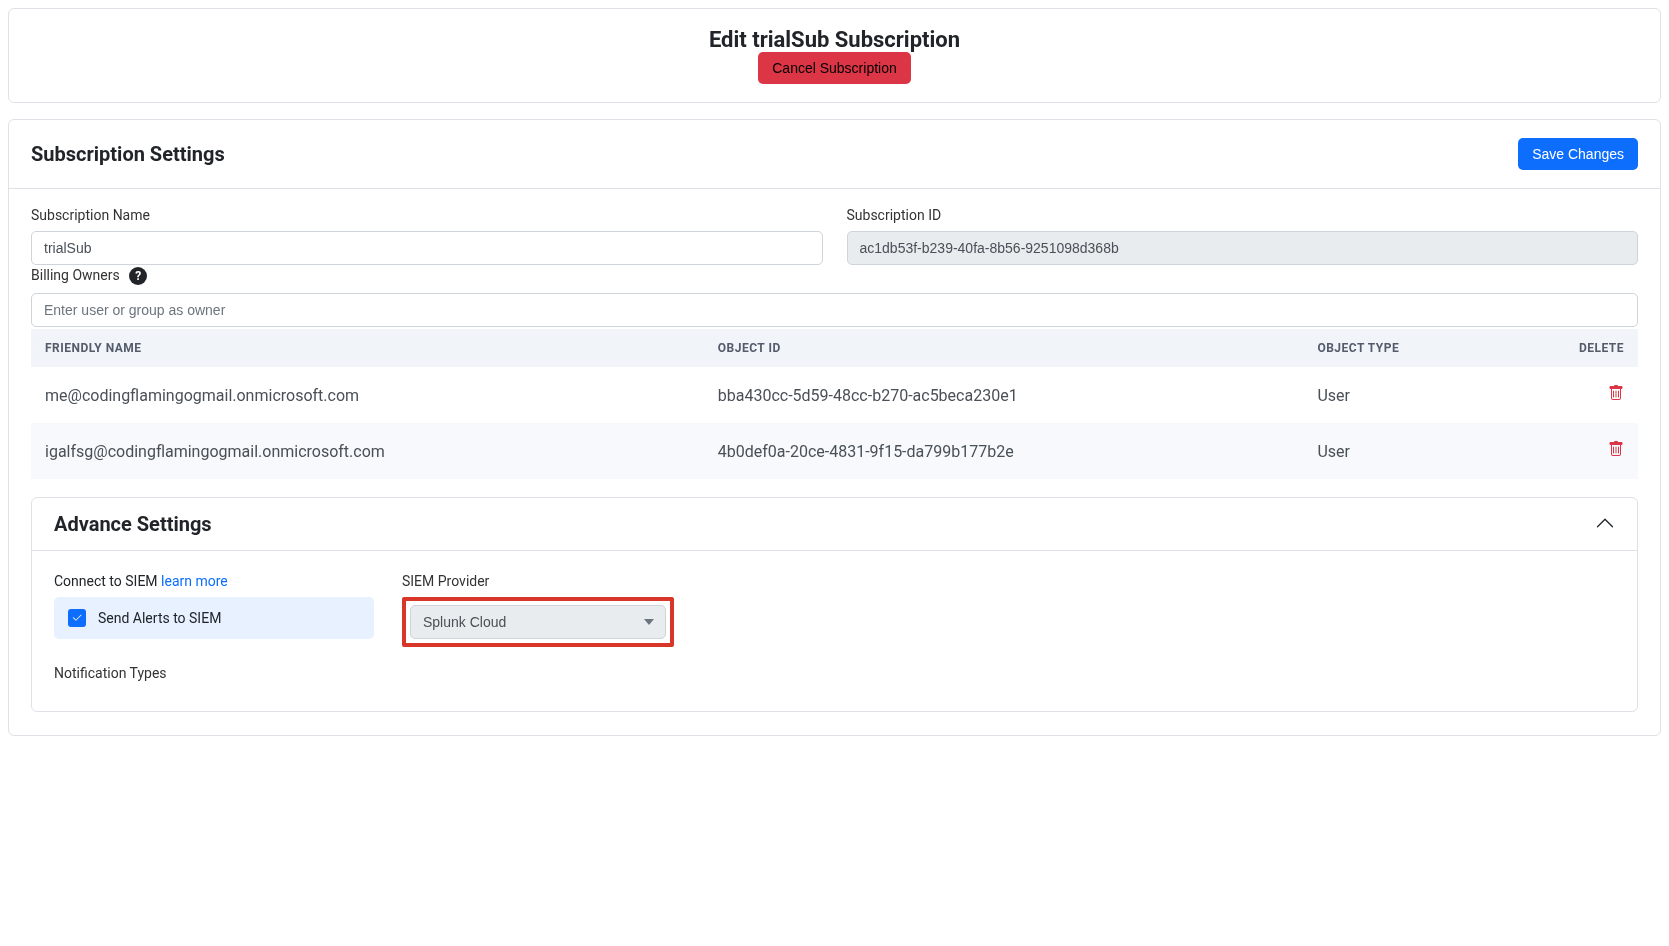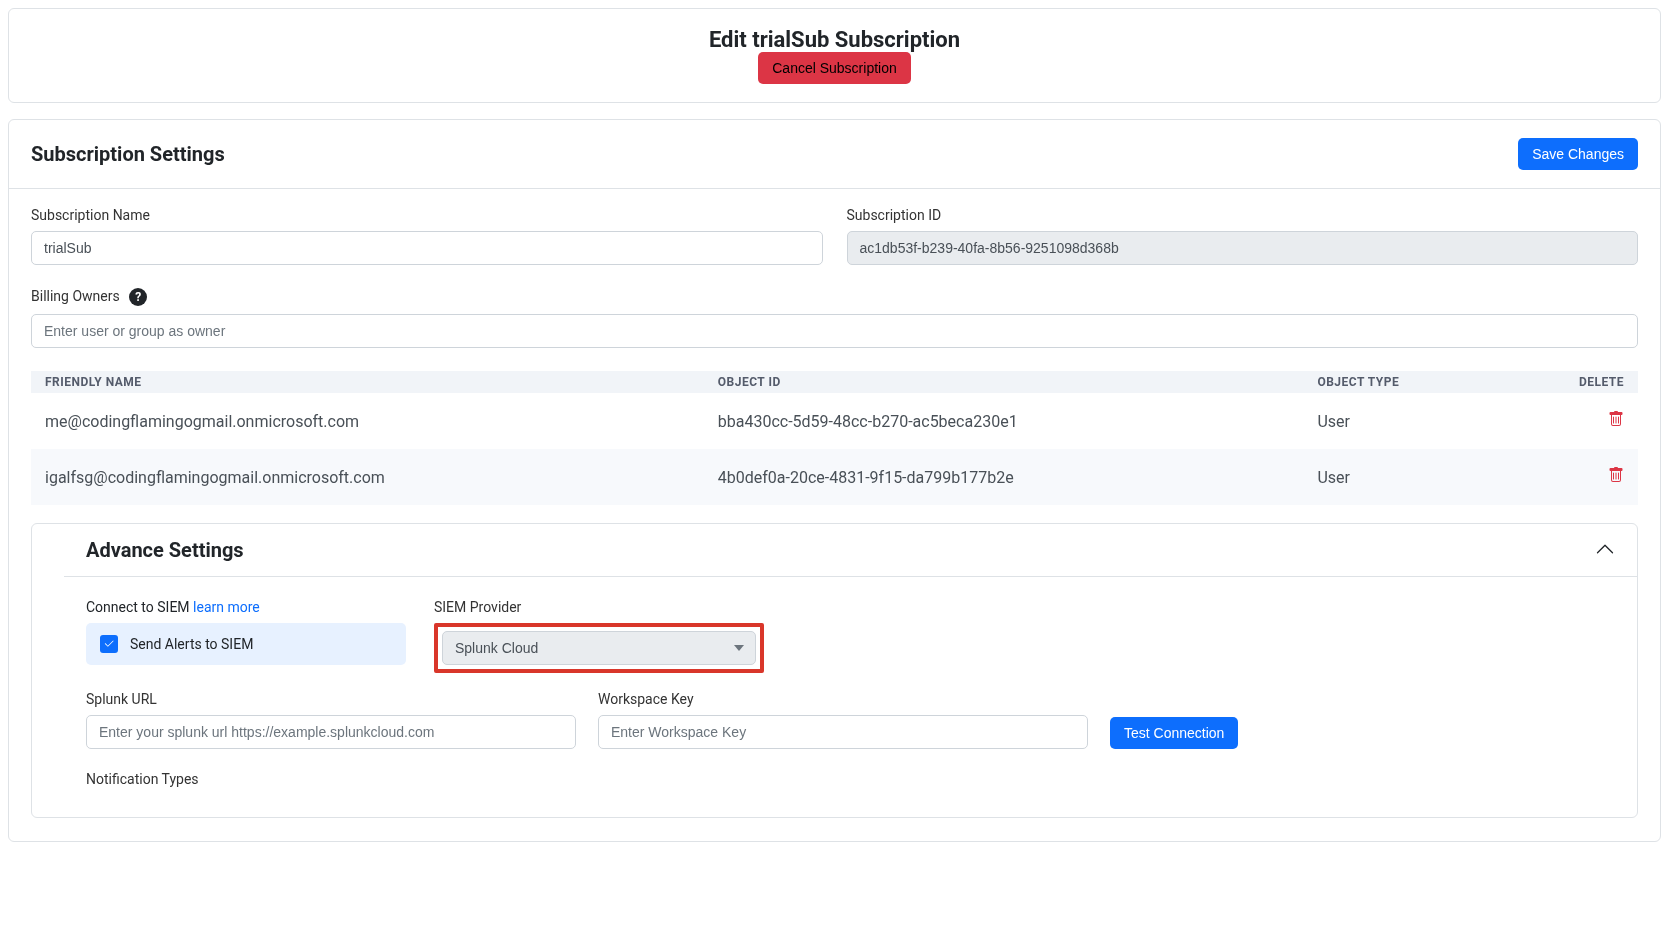--- a/index.html
+++ b/index.html
@@ -13,52 +13,52 @@
 .btn { border: none; border-radius: 5px; padding: 8px 14px; font-size: 14px; font-weight: 500; cursor: pointer; }
 .btn-danger { background: #dc3545; color: #000000; }
 .btn-primary { background: #0d6efd; color: #fff; }
 .card-body { padding: 18px 22px; }
 .row { display: flex; gap: 24px; }
 .col { flex: 1; }
 .form-label { display: block; margin-bottom: 8px; color: #333; font-size: 14px; }
 .form-control { width: 100%; padding: 8px 12px; border: 1px solid #ced4da; border-radius: 5px; font-size: 14px; background: #fff; color: #495057; }
 .form-control::placeholder { color: #6c757d; }
 .form-control[readonly] { background: #e9ecef; color: #495057; }
-.mb { margin-bottom: 23px; }
+.mb { margin-bottom: 2px; }
 .help-icon { display: inline-flex; width: 18px; height: 18px; background: #212529; color: #fff; border-radius: 50%; font-size: 12px; font-weight: 700; align-items: center; justify-content: center; margin-left: 6px; }
 .table { width: 100%; border-collapse: collapse; }
-.table thead th { background: #f1f4f8; padding: 4px 14px; font-size: 12px; font-weight: 700; color: #545b6b; text-align: left; letter-spacing: 0.5px; }
+.table thead th { background: #f1f4f8; padding: 12px 14px; font-size: 12px; font-weight: 700; color: #545b6b; text-align: left; letter-spacing: 0.5px; }
 .table thead th:last-child { text-align: right; }
 .table tbody td { padding: 18px 14px; color: #495057; font-size: 16px; }
 .table tbody td:last-child { text-align: right; }
 .table tbody tr:nth-child(odd) { background: #fff; }
 .table tbody tr:nth-child(even) { background: #f7f9fc; }
 .trash-icon { color: #dc3545; cursor: pointer; }
 .trash-icon svg { width: 16px; height: 16px; }
 .advance-header { display: flex; justify-content: space-between; align-items: center; padding: 14px 22px; border-bottom: 1px solid #dee2e6; cursor: pointer; }
 .chevron-icon svg { width: 20px; height: 20px; }
 .adv-body { padding: 22px; }
 .adv-row { display: flex; gap: 28px; align-items: flex-start; margin-bottom: 18px; }
 .adv-col-siem { width: 320px; }
-.adv-col-provider { width: 330px; }
+.adv-col-provider { width: 272px; }
 .siem-box { background: #e7f1ff; border-radius: 5px; padding: 12px 14px; display: flex; align-items: center; gap: 12px; margin-top: 8px; }
 .checkbox { width: 18px; height: 18px; background: #0d6efd; border-radius: 3px; display: inline-flex; align-items: center; justify-content: center; color: #fff; cursor: pointer; flex-shrink: 0; }
 .checkbox svg { width: 12px; height: 12px; }
 .link { color: #0d6efd; text-decoration: none; cursor: pointer; }
 .highlight-box { border: 4px solid #d9362a; padding: 4px; border-radius: 2px; }
 .select-wrap { position: relative; }
 .select-wrap .form-control { padding-right: 30px; }
 .select-caret { position: absolute; right: 12px; top: 50%; transform: translateY(-50%); pointer-events: none; color: #6c757d; }
 .select-caret svg { width: 10px; height: 10px; }
 .url-row { display: flex; gap: 22px; align-items: flex-end; margin-bottom: 22px; }
 .url-col { width: 490px; }
 .notif-box { background: #e7f1ff; border-radius: 5px; padding: 20px 22px; width: 650px; }
 .notif-item { display: flex; align-items: center; gap: 14px; margin-bottom: 18px; }
 .notif-item:last-child { margin-bottom: 0; }
-.inner-card { border: 1px solid #dee2e6; border-radius: 6px; margin: 0 22px 23px 22px; padding-left: 32px; }
+.inner-card { border: 1px solid #dee2e6; border-radius: 6px; margin: 0 22px 23px 22px; }
 </style>
 </head>
 <body>
 
 <div class="page">
   <div class="card">
     <div class="card-header no-border">
       <h1 class="page-title">Edit trialSub Subscription</h1>
       <button class="btn btn-danger">Cancel Subscription</button>
     </div>
@@ -147,33 +147,20 @@
               <div class="select-wrap">
                 <input type="text" class="form-control" readonly="" value="Splunk Cloud" style="">
                 <span class="select-caret"><svg viewBox="0 0 10 6" fill="currentColor">
                       <path d="M0 0l5 6 5-6z"></path>
                     </svg></span>
               </div>
             </div>
           </div>
         </div>
 
-        <div class="url-row">
-          <div class="url-col">
-            <label class="form-label">Splunk URL</label>
-            <input type="text" class="form-control" placeholder="Enter your splunk url https://example.splunkcloud.com" style="">
-          </div>
-          <div class="url-col">
-            <label class="form-label">Workspace Key</label>
-            <input type="text" class="form-control" placeholder="Enter Workspace Key" style="">
-          </div>
-          <div>
-            <button class="btn btn-primary">Test Connection</button>
-          </div>
-        </div>
 
         <div>
           <label class="form-label">Notification Types</label>
         </div>
       </div>
     </div>
   </div>
 </div>
 
 </body></html>

